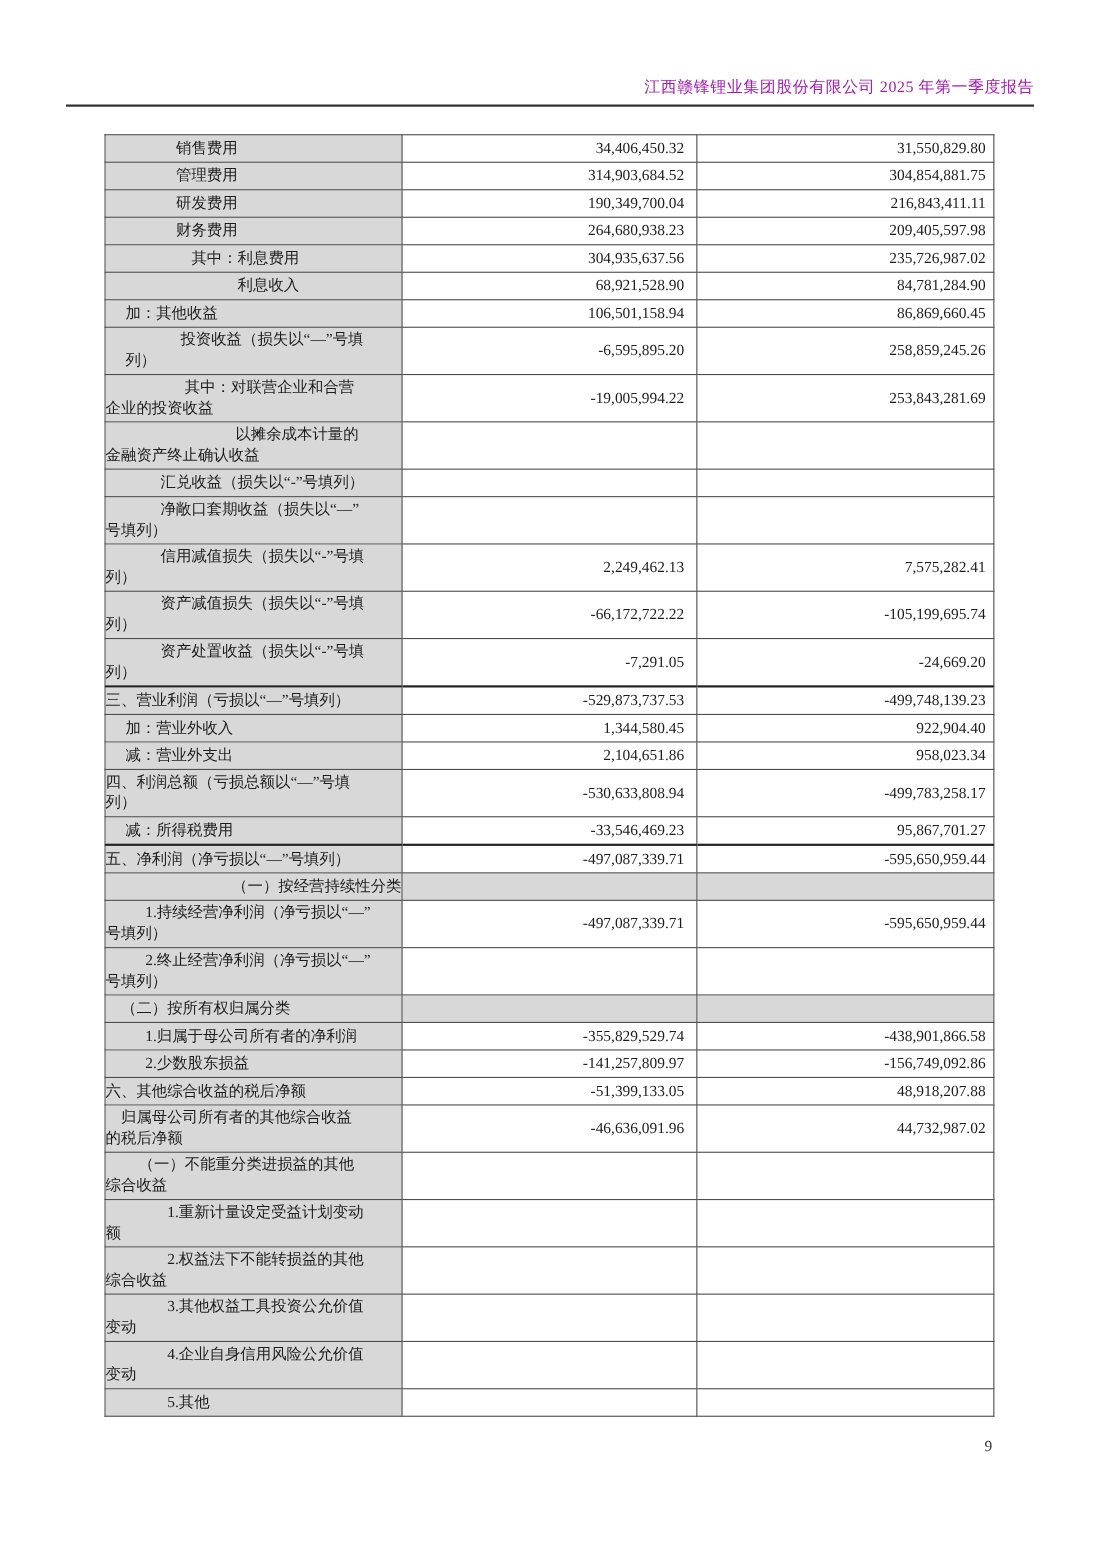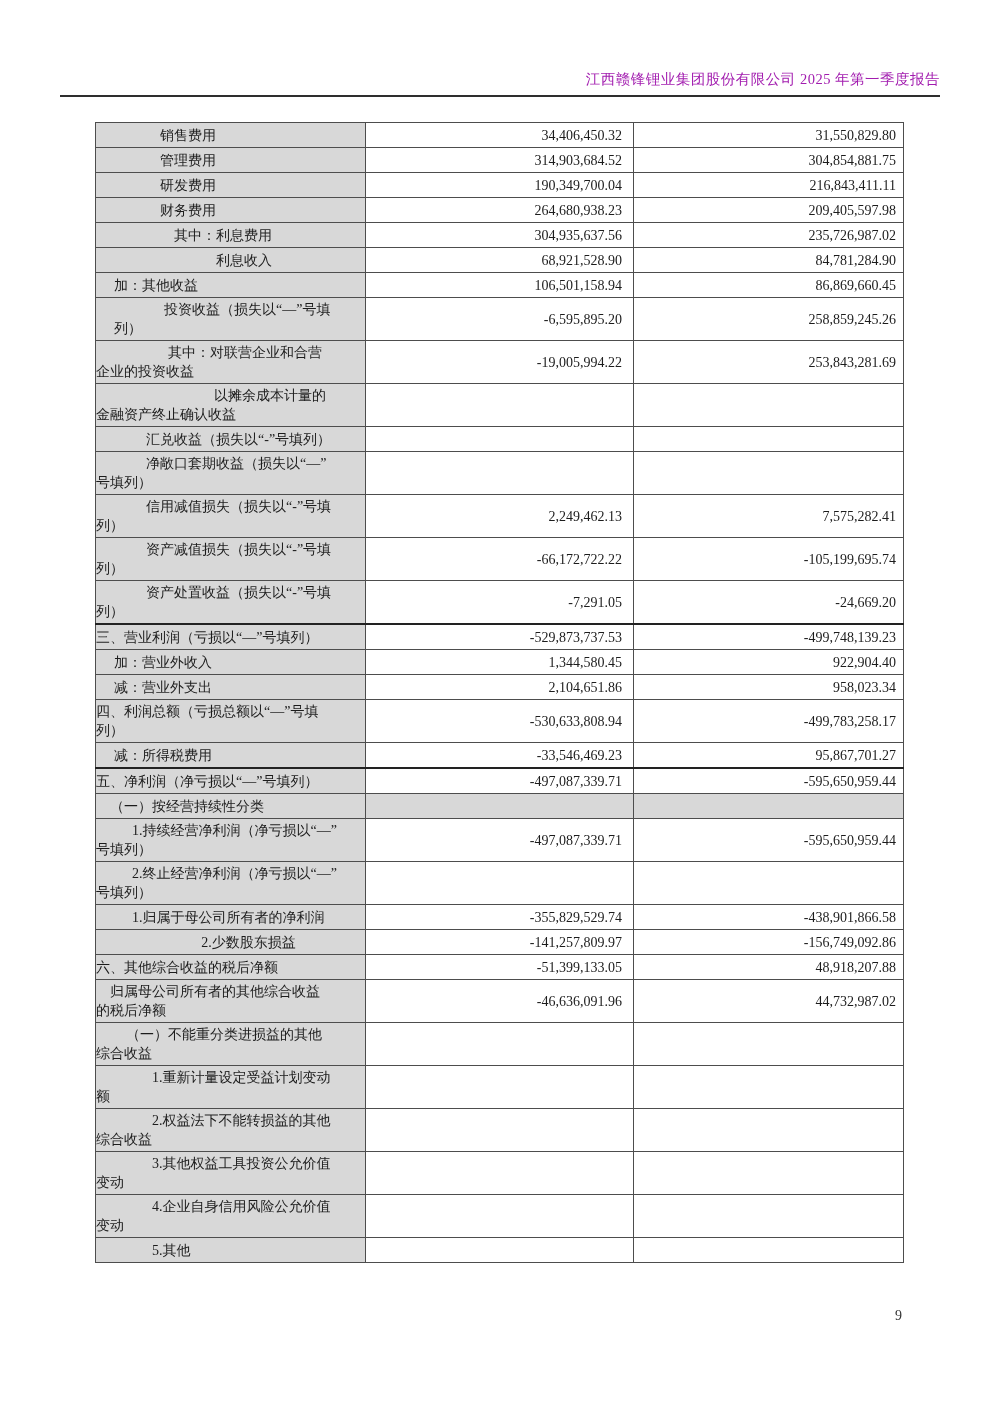--- a/index.html
+++ b/index.html
@@ -197,43 +197,48 @@
           <td class="cell-label" style="text-indent: 18px;">减：所得税费用</td>
           <td class="cell-num cur">-33,546,469.23</td>
           <td class="cell-num prev">95,867,701.27</td>
         </tr>
         <tr class="heavy-top">
           <td class="cell-label" style="text-indent: 0px;">五、净利润（净亏损以“—”号填列）</td>
           <td class="cell-num cur">-497,087,339.71</td>
           <td class="cell-num prev">-595,650,959.44</td>
         </tr>
         <tr class="full-gray">
-          <td class="cell-label" style="text-indent: 14px;">（一）按经营持续性分类</td>
+          <td class="cell-label" style="text-indent: 14px; text-align: right;">（一）按经营持续性分类</td>
           <td class="cell-num cur"></td>
           <td class="cell-num prev"></td>
         </tr>
         <tr>
           <td class="cell-label" style="text-indent: 36px;">1.持续经营净利润（净亏损以“—”
 号填列）</td>
           <td class="cell-num cur">-497,087,339.71</td>
           <td class="cell-num prev">-595,650,959.44</td>
         </tr>
         <tr>
           <td class="cell-label" style="text-indent: 36px;">2.终止经营净利润（净亏损以“—”
 号填列）</td>
           <td class="cell-num cur"></td>
           <td class="cell-num prev"></td>
         </tr>
+        <tr class="full-gray">
+          <td class="cell-label" style="text-indent: 14px;">（二）按所有权归属分类</td>
+          <td class="cell-num cur"></td>
+          <td class="cell-num prev"></td>
+        </tr>
         <tr>
           <td class="cell-label" style="text-indent: 36px;">1.归属于母公司所有者的净利润</td>
           <td class="cell-num cur">-355,829,529.74</td>
           <td class="cell-num prev">-438,901,866.58</td>
         </tr>
         <tr>
-          <td class="cell-label" style="text-indent: 36px; text-align: center;">2.少数股东损益</td>
+          <td class="cell-label" style="text-indent: 36px;">2.少数股东损益</td>
           <td class="cell-num cur">-141,257,809.97</td>
           <td class="cell-num prev">-156,749,092.86</td>
         </tr>
         <tr>
           <td class="cell-label" style="text-indent: 0px;">六、其他综合收益的税后净额</td>
           <td class="cell-num cur">-51,399,133.05</td>
           <td class="cell-num prev">48,918,207.88</td>
         </tr>
         <tr>
           <td class="cell-label" style="text-indent: 14px;">归属母公司所有者的其他综合收益

